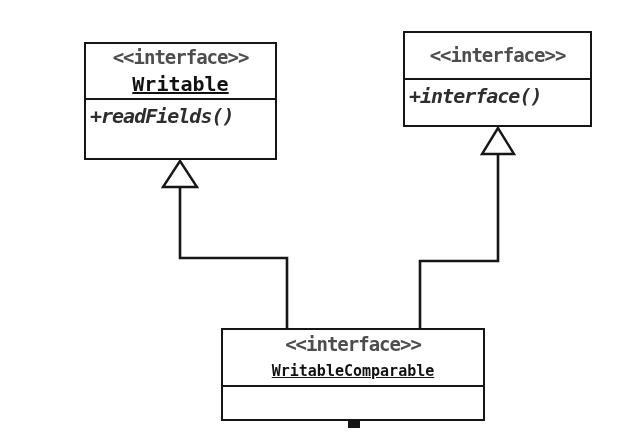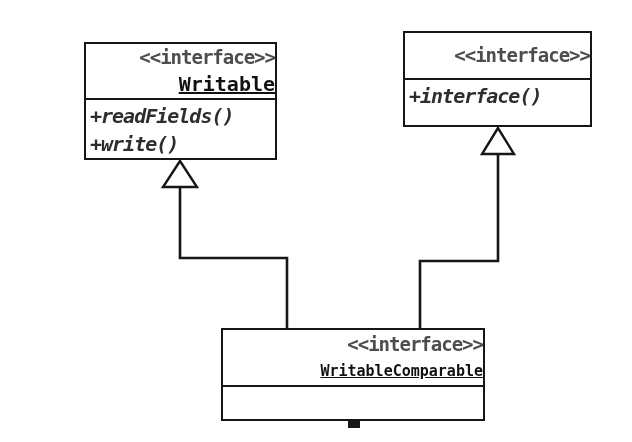--- a/index.html
+++ b/index.html
@@ -27,21 +27,21 @@
     position: absolute;
     box-sizing: border-box;
     background: #ffffff;
     border: 2px solid #161616;
     display: flex;
     flex-direction: column;
     z-index: 1;
   }
   .uml-box .title-compartment {
     box-sizing: border-box;
-    text-align: right;
+    text-align: center;
     display: flex;
     flex-direction: column;
     justify-content: center;
   }
   .uml-box .members-compartment {
     box-sizing: border-box;
     border-top: 2px solid #161616;
     flex: 1;
     padding: 2px 0 15px 4px;
   }
@@ -97,21 +97,20 @@
     <rect x="348" y="421" width="12" height="7" fill="#161616"></rect>
   </svg>
 
   <div class="uml-box" id="box-writable">
     <div class="title-compartment">
       <div class="stereotype">&lt;&lt;interface&gt;&gt;</div>
       <div class="classname">Writable</div>
     </div>
     <div class="members-compartment">
       <div class="member">+readFields()</div>
-      <div class="member">+write()</div>
     </div>
   </div>
 
   <div class="uml-box" id="box-comparable">
     <div class="title-compartment">
       <div class="stereotype">&lt;&lt;interface&gt;&gt;</div>
     </div>
     <div class="members-compartment">
       <div class="member">+interface()</div>
     </div>

